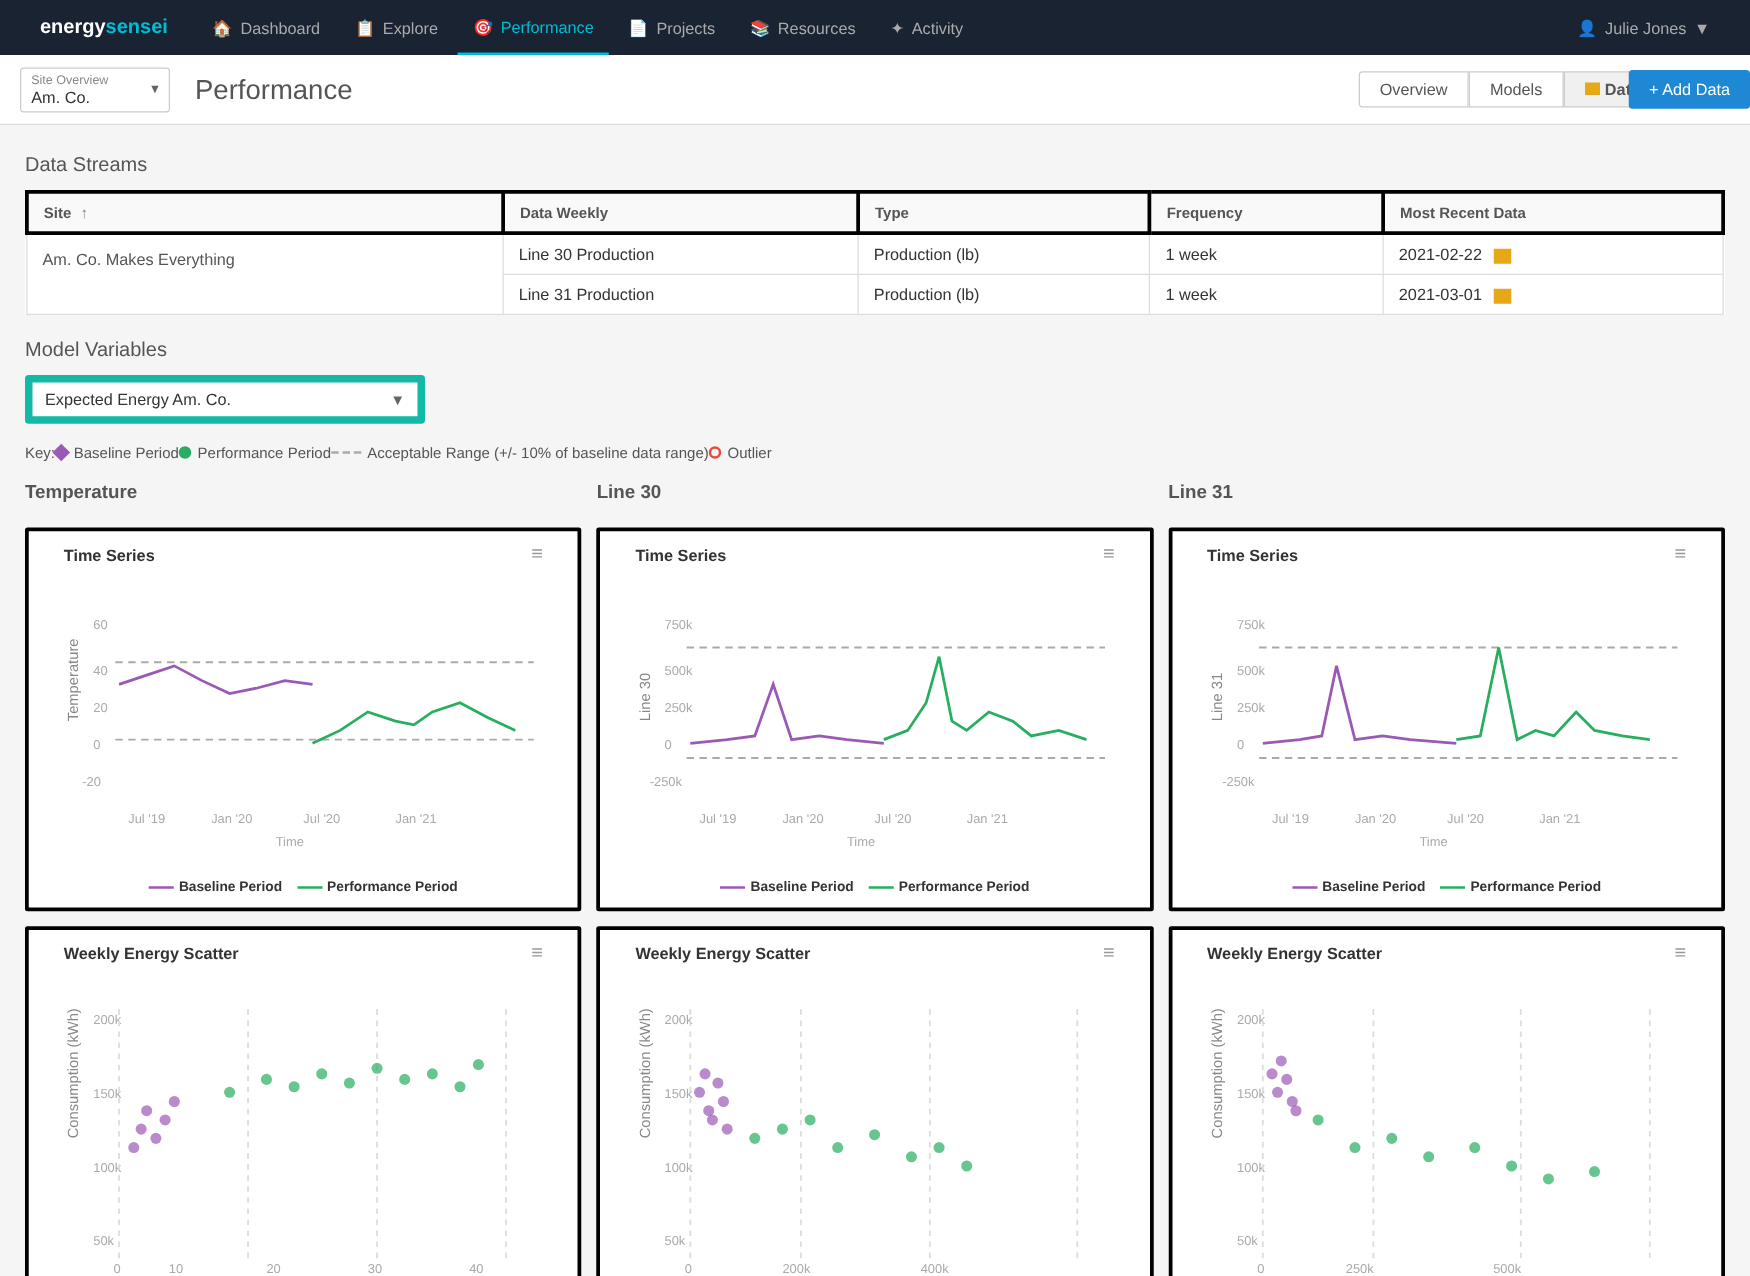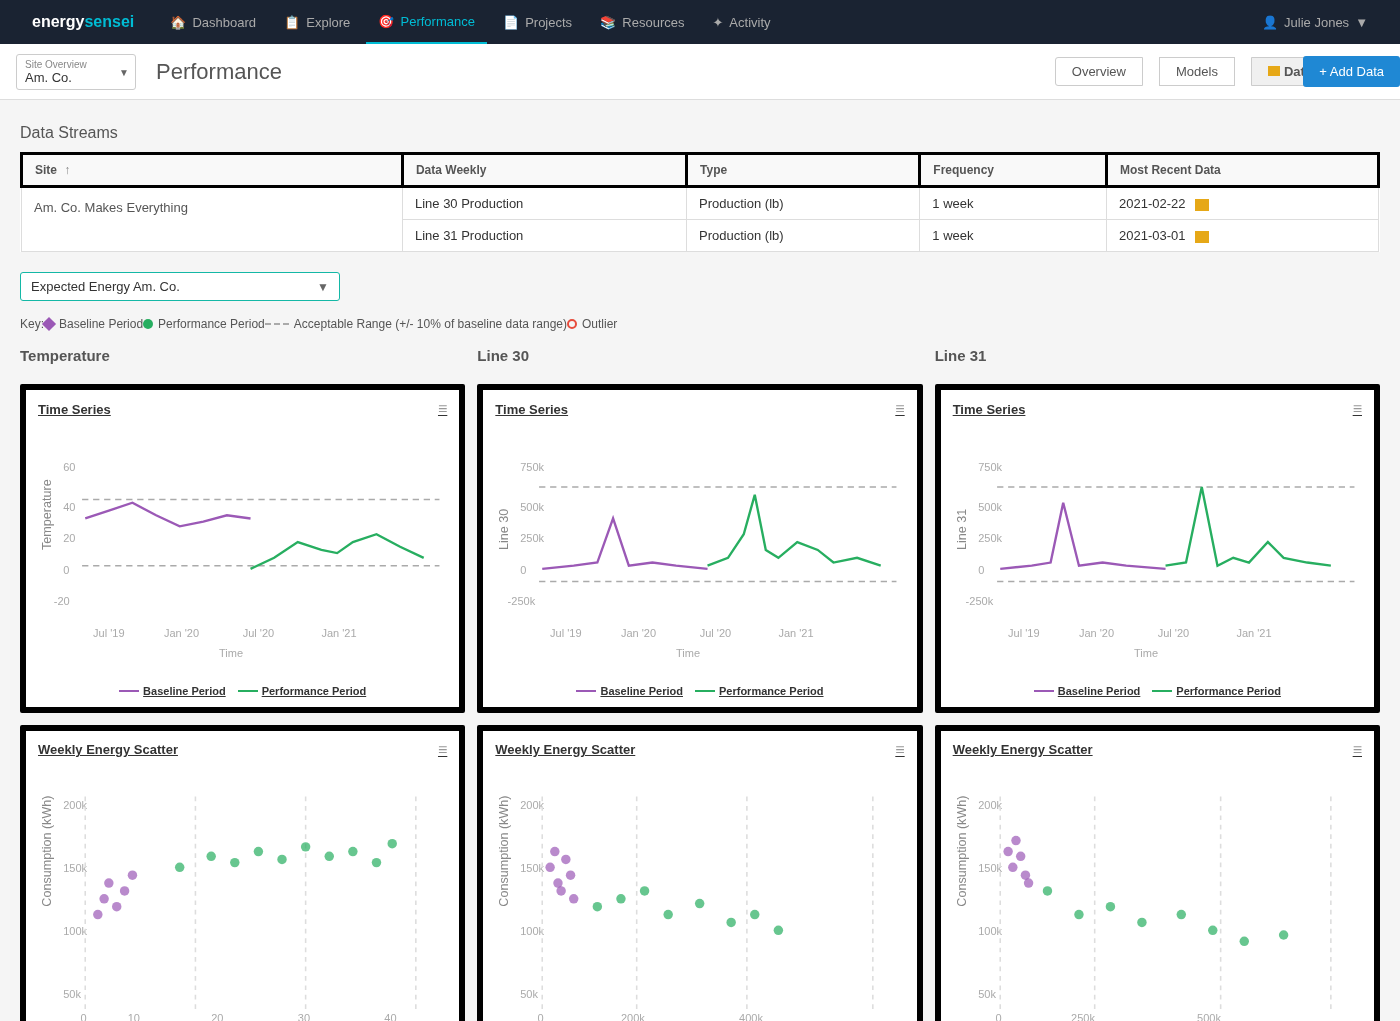--- a/index.html
+++ b/index.html
@@ -15,21 +15,21 @@
     .nav-item.active { color: #00bcd4; border-bottom: 2px solid #00bcd4; }
     .nav-user { color: #aaa; display: flex; align-items: center; gap: 6px; cursor: pointer; }
 
     
     .sub-header { background: #fff; border-bottom: 1px solid #ddd; display: flex; align-items: center; padding: 0 16px; height: 56px; position: relative; }
     .site-selector { display: flex; flex-direction: column; border: 1px solid #ccc; border-radius: 3px; padding: 4px 8px; min-width: 120px; cursor: pointer; position: relative; }
     .site-selector-label { font-size: 10px; color: #888; }
     .site-selector-value { font-size: 13px; color: #333; }
     .site-selector-arrow { position: absolute; right: 6px; top: 50%; transform: translateY(-50%); font-size: 10px; color: #666; }
     .page-title { font-size: 22px; color: #555; margin-left: 20px; flex: 1; }
-    .tabs { display: flex; gap: 16px; margin-left: 20px; padding-left: 12px; }
+    .tabs { display: flex; gap: 0; margin-left: 20px; padding-left: 12px; }
     .tab { padding: 6px 16px; border: 1px solid #ccc; cursor: pointer; font-size: 13px; background: #fff; color: #555; }
     .tab:first-child { border-radius: 3px 0 0 3px; }
     .tab:last-child { border-radius: 0 3px 3px 0; }
     .tab.active { background: #f0f0f0; font-weight: bold; }
     .tab-flag { display: inline-block; width: 12px; height: 10px; background: #e6a817; margin-right: 4px; }
     .add-data-btn { position: absolute; right: 0; background: #1f88d4; color: #fff; border: none; padding: 8px 16px; border-radius: 3px; cursor: pointer; font-size: 13px; }
 
     
     .main { padding: 16px 20px; }
 
@@ -40,39 +40,39 @@
     .data-table { width: 100%; border-collapse: collapse; background: #fff; border: 1px solid #ddd; margin-bottom: 20px; }
     .data-table th { background: #f9f9f9; border: 3px solid #000000; padding: 8px 12px; text-align: left; font-weight: 600; font-size: 12px; color: #555; }
     .data-table td { border: 1px solid #ddd; padding: 8px 12px; font-size: 13px; color: #333; }
     .data-table .site-cell { color: #555; font-size: 13px; vertical-align: top; padding-top: 12px; }
     .sort-arrow { margin-left: 4px; color: #888; }
     .flag-icon { display: inline-block; width: 14px; height: 12px; background: #e6a817; margin-left: 6px; vertical-align: middle; }
 
     
     .model-section { margin-bottom: 16px; }
     .model-label { font-size: 13px; font-weight: bold; color: #555; margin-bottom: 6px; }
-    .model-select { display: flex; align-items: center; border: 1px solid #14b8a6; border-radius: 3px; padding: 6px 10px; max-width: 320px; cursor: pointer; background: #fff; }
+    .model-select { display: flex; align-items: center; border: 6px solid #14b8a6; border-radius: 3px; padding: 6px 10px; max-width: 320px; cursor: pointer; background: #fff; }
     .model-select-text { flex: 1; font-size: 13px; color: #333; }
     .model-select-arrow { color: #666; font-size: 12px; }
 
     
     .key-bar { display: flex; align-items: center; gap: 0; margin-bottom: 16px; font-size: 12px; color: #555; }
     .key-item { display: flex; align-items: center; gap: 5px; }
     .key-diamond { width: 10px; height: 10px; background: #9b59b6; transform: rotate(45deg); }
     .key-circle { width: 10px; height: 10px; background: #27ae60; border-radius: 50%; }
     .key-dashed { width: 24px; height: 2px; border-top: 2px dashed #aaa; }
     .key-outline-circle { width: 10px; height: 10px; border: 2px solid #e74c3c; border-radius: 50%; }
 
     
     .chart-grid { display: grid; grid-template-columns: 1fr 1fr 1fr; gap: 12px; }
     .chart-col-title { font-size: 15px; font-weight: bold; color: #555; margin-bottom: 8px; }
     .chart-col { display: flex; flex-direction: column; gap: 12px; }
 
     
-    .chart-card { background: #fff; border: 6px solid #000000; border-radius: 2px; padding: 10px 12px; text-decoration: underline; }
+    .chart-card { background: #fff; border: 3px solid #000000; border-radius: 2px; padding: 10px 28px; }
     .chart-card-header { display: flex; justify-content: space-between; align-items: center; margin-bottom: 6px; }
     .chart-card-title { font-size: 13px; font-weight: bold; color: #333; }
     .chart-menu-icon { color: #999; cursor: pointer; font-size: 16px; }
 
     
     .chart-svg { width: 100%; }
     .chart-legend { display: flex; gap: 12px; margin-top: 6px; font-size: 11px; justify-content: center; }
     .legend-item { display: flex; align-items: center; gap: 4px; font-weight: bold; }
     .legend-line-purple { width: 20px; height: 2px; background: #9b59b6; }
     .legend-line-green { width: 20px; height: 2px; background: #27ae60; }
@@ -138,20 +138,21 @@
       </tr>
       <tr>
         <td>Line 31 Production</td>
         <td>Production (lb)</td>
         <td>1 week</td>
         <td>2021-03-01 <span class="flag-icon"></span></td>
       </tr>
     </tbody>
   </table>
 
+  <div class="section-title">Model Variables</div>
   <div class="model-section">
     <div class="model-select">
       <span class="model-select-text">Expected Energy  Am. Co.</span>
       <span class="model-select-arrow">▼</span>
     </div>
   </div>
 
   <div class="key-bar">
     <span>Key:</span>
     <div class="key-item">

